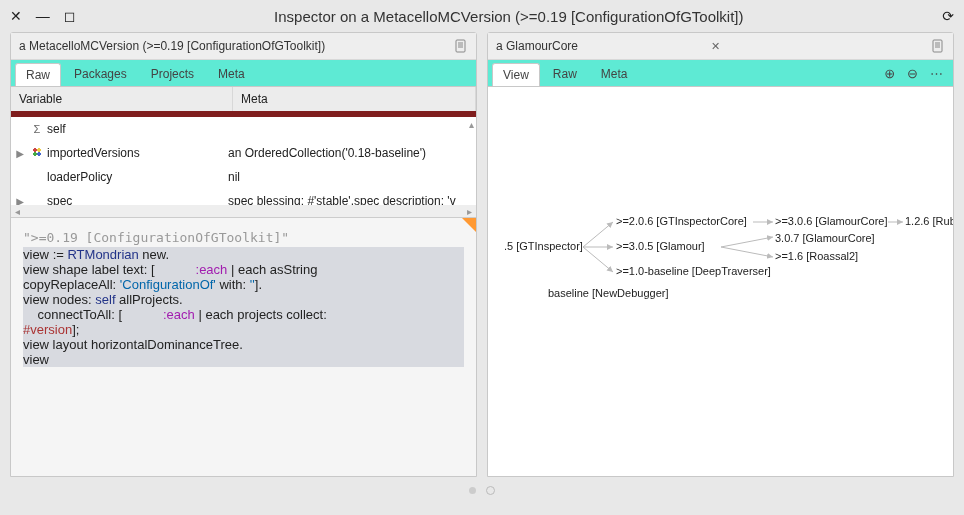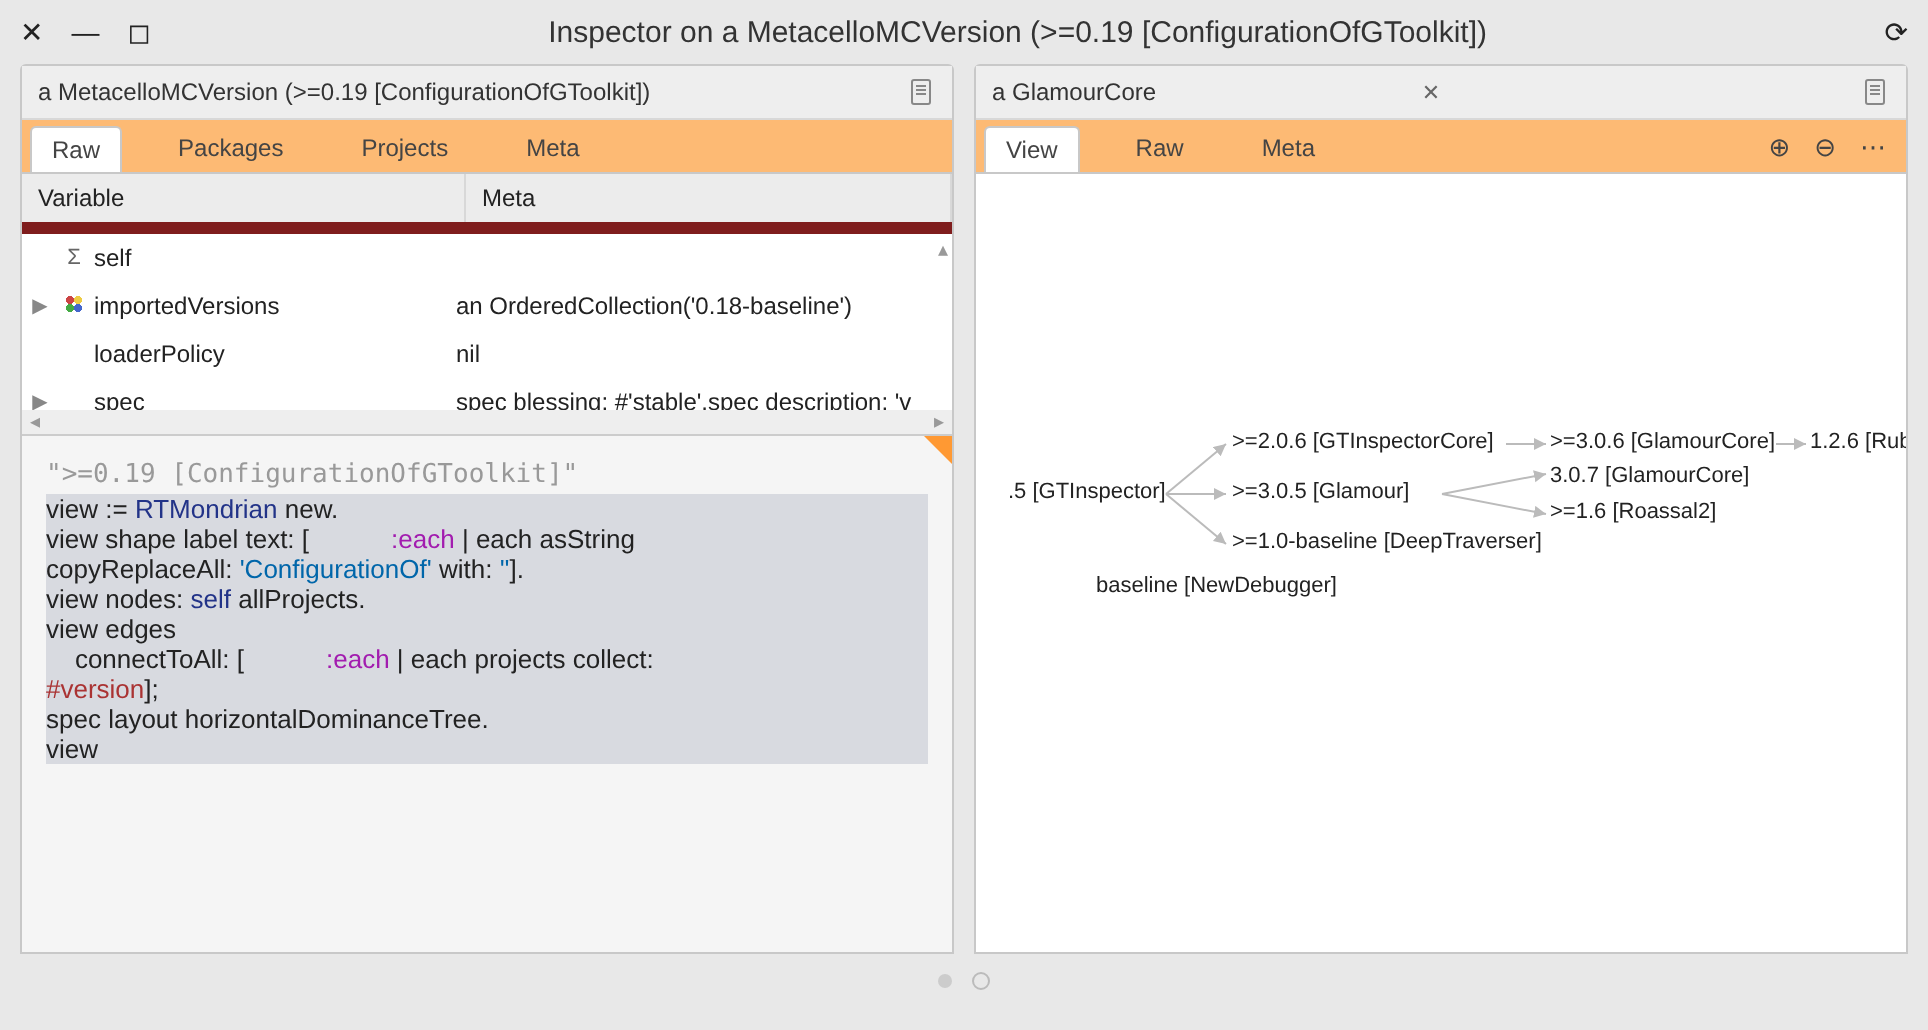--- a/index.html
+++ b/index.html
@@ -10,21 +10,21 @@
 .title-text { flex:1; text-align:center; font-size:15px; color:#333; }
 .refresh-icon { font-size:14px; cursor:pointer; }
 
 .workspace { display:flex; height:445px; padding:0 10px; gap:10px; }
 .pane { flex:1; background:#eaeaea; border:1px solid #c8c8c8; border-radius:3px 3px 0 0; display:flex; flex-direction:column; min-width:0; }
 .pane-header { height:26px; display:flex; align-items:center; padding:0 8px; background:#eee; border-bottom:1px solid #d8d8d8; }
 .pane-title { flex:1; font-size:12px; color:#333; white-space:nowrap; overflow:hidden; text-overflow:ellipsis; }
 .pane-header .hdr-icons { display:flex; align-items:center; gap:10px; color:#555; }
 .pane-header .hdr-icons span { cursor:pointer; font-size:13px; }
 
-.tabs { display:flex; align-items:center; height:26px; background:#fdba74; border-bottom:1px solid #c8c8c8; padding-left:4px; gap:17px;text-align:right; }
+.tabs { display:flex; align-items:center; height:26px; background:#5eead4; border-bottom:1px solid #c8c8c8; padding-left:4px; gap:2px;text-align:right; }
 .tab { padding:4px 10px; font-size:12px; color:#444; border:1px solid transparent; border-bottom:none; border-radius:3px 3px 0 0; cursor:pointer; }
 .tab.active { background:#fff; border-color:#c8c8c8; position:relative; top:1px; }
 .tab-filler { flex:1; }
 .tab-actions { display:flex; gap:12px; padding-right:10px; color:#444; }
 .tab-actions span { cursor:pointer; font-size:13px; }
 
 .left-body { flex:1; display:flex; flex-direction:column; min-height:0; }
 .var-table { height:130px; background:#fff; border-bottom:1px solid #ccc; display:flex; flex-direction:column; }
 .var-headers { display:flex; background:#ececec; border-bottom:6px solid #7f1d1d; }
 .var-headers .col { padding:5px 8px; font-size:12px; border-right:1px solid #d8d8d8; }
@@ -146,24 +146,23 @@
             </div>
         </div>
         <div class="code-pane">
           <div class="code-flag"></div>
           <div class="code-hdr">"&gt;=0.19 [ConfigurationOfGToolkit]"</div>
           <div class="code-body-wrap" id="code-lines">
               <div class="code-line"><span>view </span><span>:= </span><span class="sel">RTMondrian</span><span> new.</span></div>
               <div class="code-line"><span>view shape label text: [</span><span class="sym">:each</span><span> | each asString</span></div>
               <div class="code-line"><span>copyReplaceAll: </span><span class="str">'ConfigurationOf'</span><span> with: </span><span class="str">''</span><span>].</span></div>
               <div class="code-line"><span>view nodes: </span><span class="sel">self</span><span> allProjects.</span></div>
-              <div class="code-line"><span>view edges</span></div>
               <div class="code-line"><span>    connectToAll: [</span><span class="sym">:each</span><span> | each projects collect:</span></div>
               <div class="code-line"><span class="num">#version</span><span>];</span></div>
-              <div class="code-line"><span>spec layout horizontalDominanceTree.</span></div>
+              <div class="code-line"><span>view layout horizontalDominanceTree.</span></div>
               <div class="code-line"><span>view</span></div>
             </div>
         </div>
       </div>
     </div>
 
     <div class="pane">
       <div class="pane-header">
         <span class="pane-title">a GlamourCore</span>
         <span class="close-x">✕</span>

